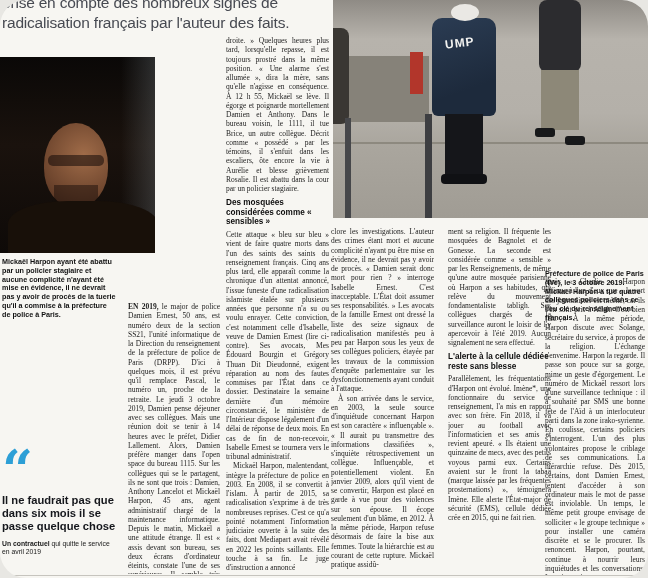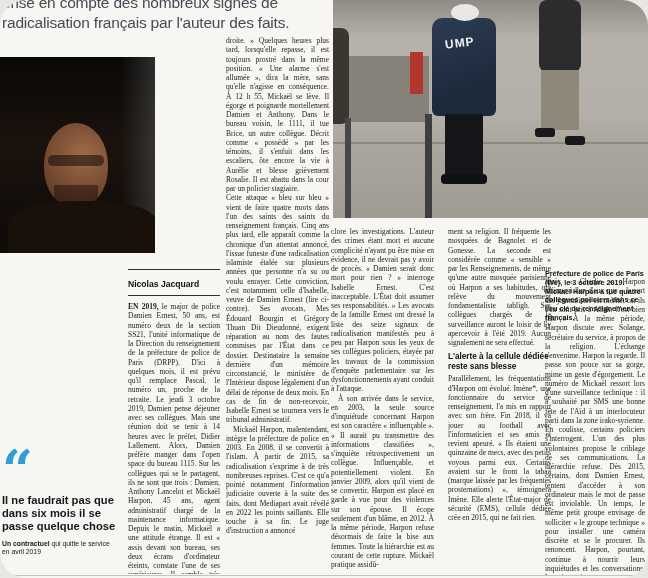--- a/index.html
+++ b/index.html
@@ -81,50 +81,49 @@
     <div>radicalisation français par l'auteur des faits.</div>
   </div>
 
   <div class="photoL">
     <div class="glow"></div>
     <div class="face"></div>
     <div class="eyes"></div>
     <div class="beard"></div>
     <div class="body"></div>
   </div>
+  <div class="cap capL">Mickaël Harpon ayant été abattu par un policier stagiaire et aucune complicité n'ayant été mise en évidence, il ne devrait pas y avoir de procès de la tuerie qu'il a commise à la préfecture de police à Paris.</div>
 
   <div class="photoR">
     <div class="band"></div>
     <div class="redsign"></div>
     <div class="walkline"></div>
     <div class="figL"></div>
     <div class="pA-jacket"></div>
     <div class="pA-hat"></div>
     <div class="pA-text">UMP</div>
     <div class="pA-pants"></div>
     <div class="pA-shoes"></div>
     <div class="pB-top"></div>
     <div class="pB-pants"></div>
     <div class="pB-shoe1"></div>
     <div class="pB-shoe2"></div>
     <div class="pole1"></div>
     <div class="pole2"></div>
   </div>
   <div class="cap capR">Préfecture de police de Paris (IVe), le 3 octobre 2019. Mickaël Harpon a tué quatre collègues policiers dans ce lieu clé du renseignement français.</div>
 
-  <div class="bybox">
-    <span class="byline">Nicolas Jacquard</span>
-  </div>
 
   <div class="col c1">
     <p><b class="lead">EN 2019,</b><span> le major de police Damien Ernest, 50 ans, est numéro deux de la section SS21, l'unité informatique de la Direction du renseignement de la préfecture de police de Paris (DRPP). D'ici à quelques mois, il est prévu qu'il remplace Pascal, le numéro un, proche de la retraite. Le jeudi 3 octobre 2019, Damien pense déjeuner avec ses collègues. Mais une réunion doit se tenir à 14 heures avec le préfet, Didier Lallement. Alors, Damien préfère manger dans l'open space du bureau 1115. Sur les collègues qui se le partagent, ils ne sont que trois : Damien, Anthony Lancelot et Mickaël Harpon, 45 ans, agent administratif chargé de la maintenance informatique. Depuis le matin, Mickaël a une attitude étrange. Il est « assis devant son bureau, ses deux écrans d'ordinateur éteints, constate l'une de ses supérieures. Il semble très nerveux. Il remue de façon compulsive sa jambe</span></p>
   </div>
 
   <div class="col c2">
     <p>droite. » Quelques heures plus tard, lorsqu'elle repasse, il est toujours prostré dans la même position. « Une alarme s'est allumée », dira la mère, sans qu'elle n'agisse en conséquence. À 12 h 55, Mickaël se lève. Il égorge et poignarde mortellement Damien et Anthony. Dans le bureau voisin, le 1111, il tue Brice, un autre collègue. Décrit comme « possédé » par les témoins, il s'enfuit dans les escaliers, ôte encore la vie à Aurélie et blesse grièvement Rosalie. Il est abattu dans la cour par un policier stagiaire.</p>
+    <h3 class="subhead">Des mosquées considérées comme « sensibles »</h3>
     <p>Cette attaque « bleu sur bleu » vient de faire quatre morts dans l'un des saints des saints du renseignement français. Cinq ans plus tard, elle apparaît comme la chronique d'un attentat annoncé, l'issue funeste d'une radicalisation islamiste étalée sur plusieurs années que personne n'a su ou voulu enrayer. Cette conviction, c'est notamment celle d'Isabelle, veuve de Damien Ernest (lire ci-contre). Ses avocats, Mes Édouard Bourgin et Grégory Thuan Dit Dieudonné, exigent réparation au nom des fautes commises par l'État dans ce dossier. Destinataire la semaine dernière d'un mémoire circonstancié, le ministère de l'Intérieur dispose légalement d'un délai de réponse de deux mois. En cas de fin de non-recevoir, Isabelle Ernest se tournera vers le tribunal administratif.</p>
     <p class="ind">Mickaël Harpon, malentendant, intègre la préfecture de police en 2003. En 2008, il se convertit à l'islam. À partir de 2015, sa radicalisation s'exprime à de très nombreuses reprises. C'est ce qu'a pointé notamment l'information judiciaire ouverte à la suite des faits, dont Mediapart avait révélé en 2022 les points saillants. Elle touche à sa fin. Le juge d'instruction a annoncé</p>
   </div>
 
   <div class="col c3">
     <p>clore les investigations. L'auteur des crimes étant mort et aucune complicité n'ayant pu être mise en évidence, il ne devrait pas y avoir de procès. « Damien serait donc mort pour rien ? » interroge Isabelle Ernest. C'est inacceptable. L'État doit assumer ses responsabilités. » Les avocats de la famille Ernest ont dressé la liste des seize signaux de radicalisation manifestés peu à peu par Harpon sous les yeux de ses collègues policiers, étayée par les travaux de la commission d'enquête parlementaire sur les dysfonctionnements ayant conduit à l'attaque.</p>
     <p class="ind">À son arrivée dans le service, en 2003, la seule source d'inquiétude concernant Harpon est son caractère « influençable ». « Il aurait pu transmettre des informations classifiées », s'inquiète rétrospectivement un collègue. Influençable, et potentiellement violent. En janvier 2009, alors qu'il vient de se convertir, Harpon est placé en garde à vue pour des violences sur son épouse. Il écope seulement d'un blâme, en 2012. À la même période, Harpon refuse désormais de faire la bise aux femmes. Toute la hiérarchie est au courant de cette rupture. Mickaël pratique assidû-</p>
   </div>
 
   <div class="col c4">

